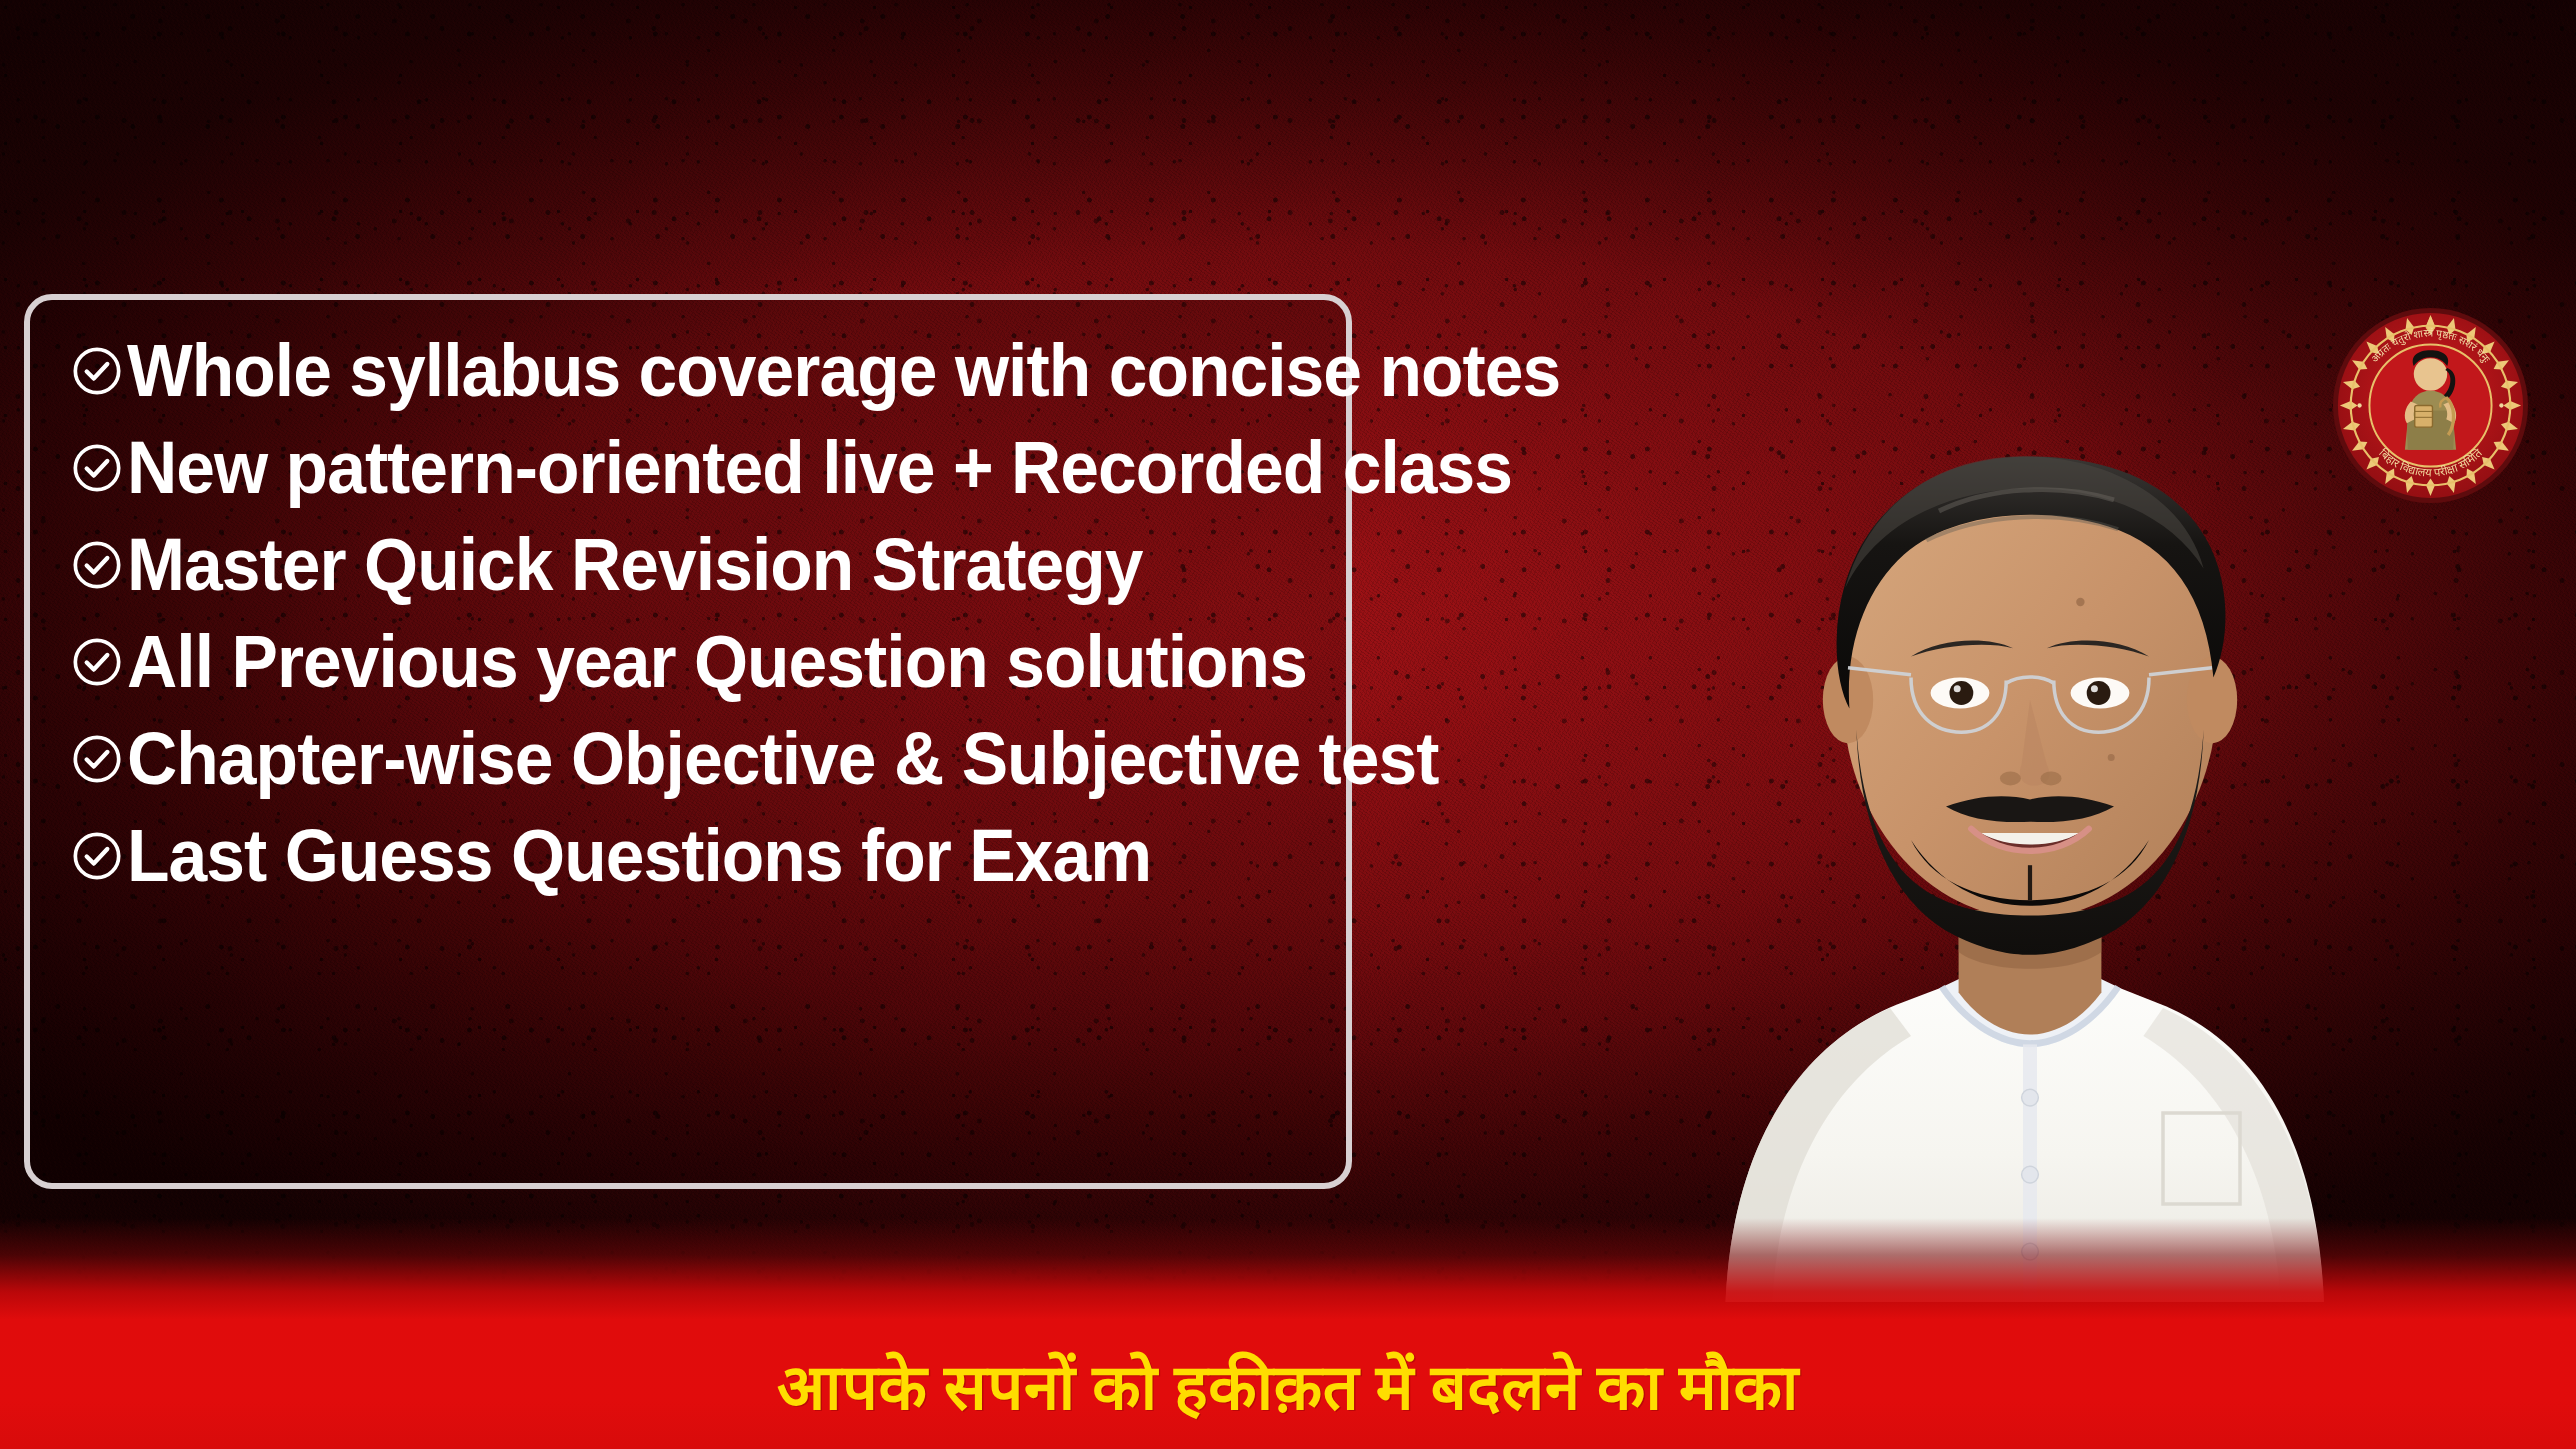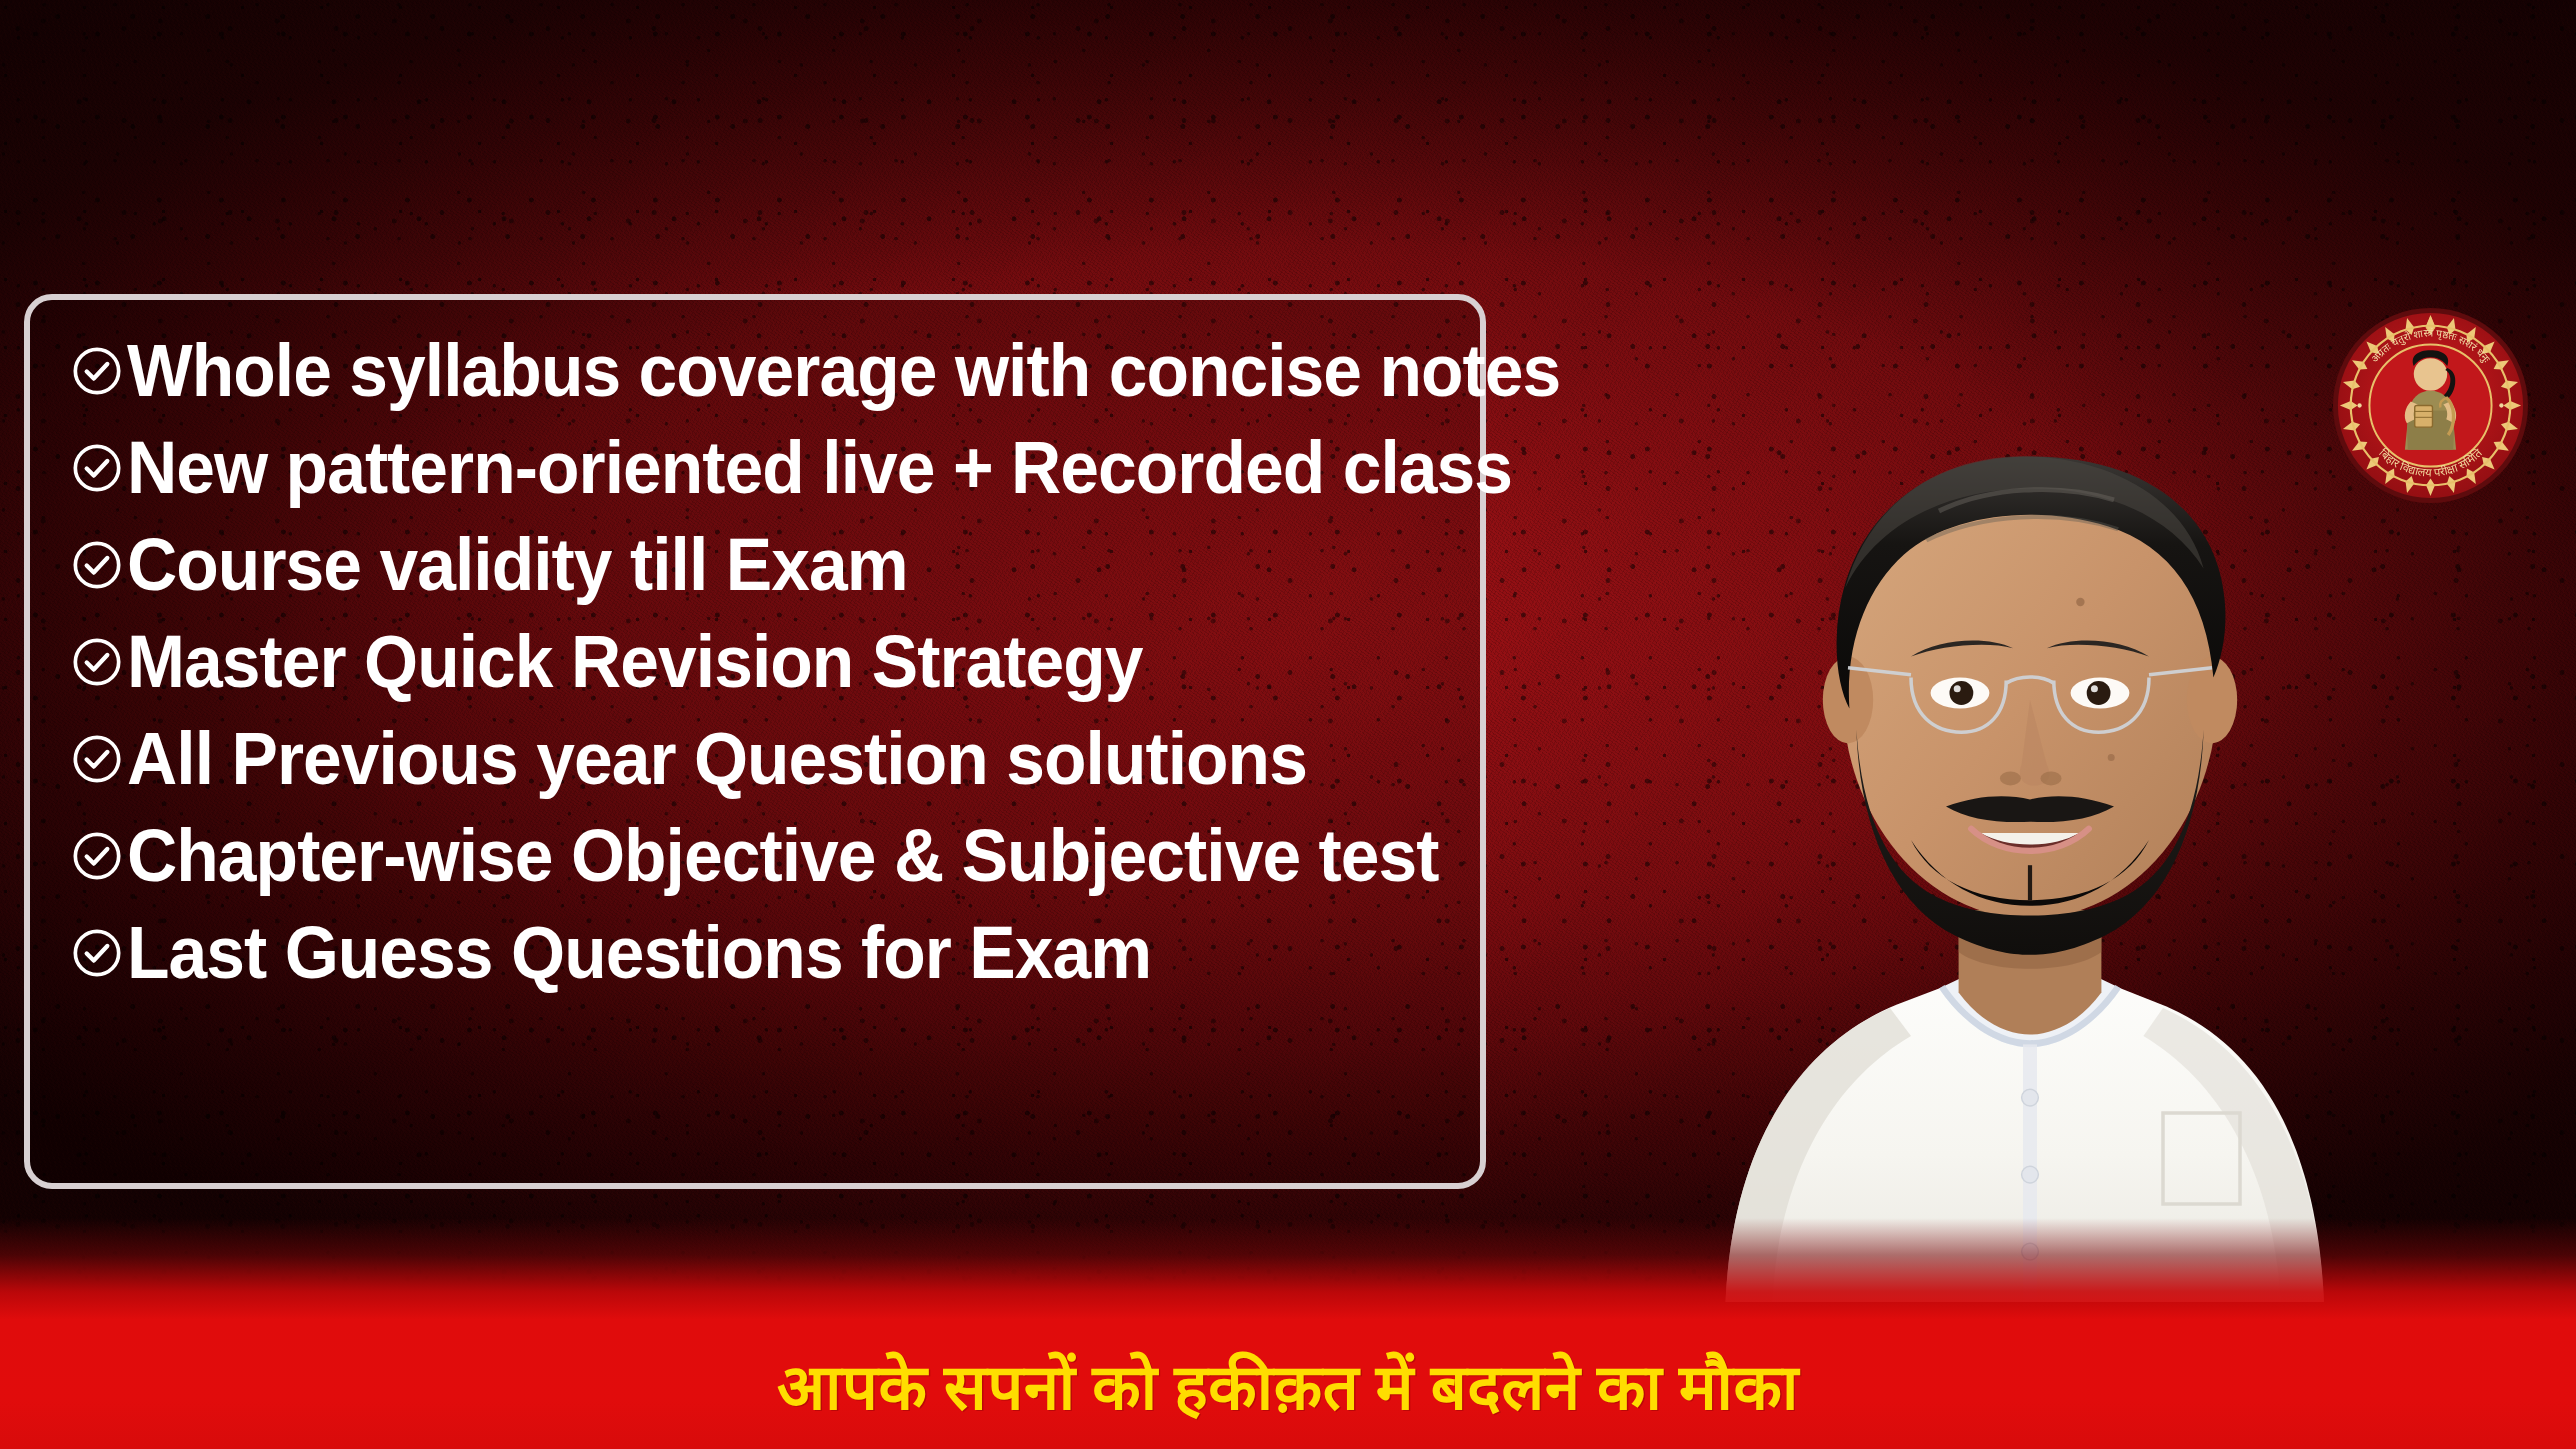--- a/index.html
+++ b/index.html
@@ -95,21 +95,21 @@
     font-size:123px; font-weight:bold; color:#AEE034;
     white-space:nowrap; line-height:1;
     letter-spacing:-1.4px;
     transform:scaleX(.98);
     text-shadow:0 0 2.1px rgba(174,224,52,.3);
   }
 
   
   .features-box{
     position:absolute; left:24px; top:294px;
-    width:1462px; height:895px;
+    width:1328px; height:895px;
     border:6.3px solid #D8D0D2;
     border-radius:28px;
     background:rgba(8,0,1,.16);
     padding:22.4px 0 0 41px;
   }
   .feature-row{
     display:flex; align-items:center;
     height:97px;
   }
   .check-icon{
@@ -186,29 +186,20 @@
     <div class="feature-row">
       <span class="check-icon">
         <svg viewBox="0 0 48 48">
             <circle cx="24" cy="24" r="20" fill="none" stroke="#fff" stroke-width="3.4"></circle>
             <path d="M14.5 24.5 L21 31 L33.5 17.5" fill="none" stroke="#fff" stroke-width="4" stroke-linecap="round" stroke-linejoin="round"></path>
           </svg>
       </span>
       <span class="feature-label">New pattern-oriented live + Recorded class</span>
     </div>
 
-    <div class="feature-row">
-      <span class="check-icon">
-        <svg viewBox="0 0 48 48">
-            <circle cx="24" cy="24" r="20" fill="none" stroke="#fff" stroke-width="3.4"></circle>
-            <path d="M14.5 24.5 L21 31 L33.5 17.5" fill="none" stroke="#fff" stroke-width="4" stroke-linecap="round" stroke-linejoin="round"></path>
-          </svg>
-      </span>
-      <span class="feature-label">Course validity till Exam</span>
-    </div>
 
     <div class="feature-row">
       <span class="check-icon">
         <svg viewBox="0 0 48 48">
             <circle cx="24" cy="24" r="20" fill="none" stroke="#fff" stroke-width="3.4"></circle>
             <path d="M14.5 24.5 L21 31 L33.5 17.5" fill="none" stroke="#fff" stroke-width="4" stroke-linecap="round" stroke-linejoin="round"></path>
           </svg>
       </span>
       <span class="feature-label">Master Quick Revision Strategy</span>
     </div>

